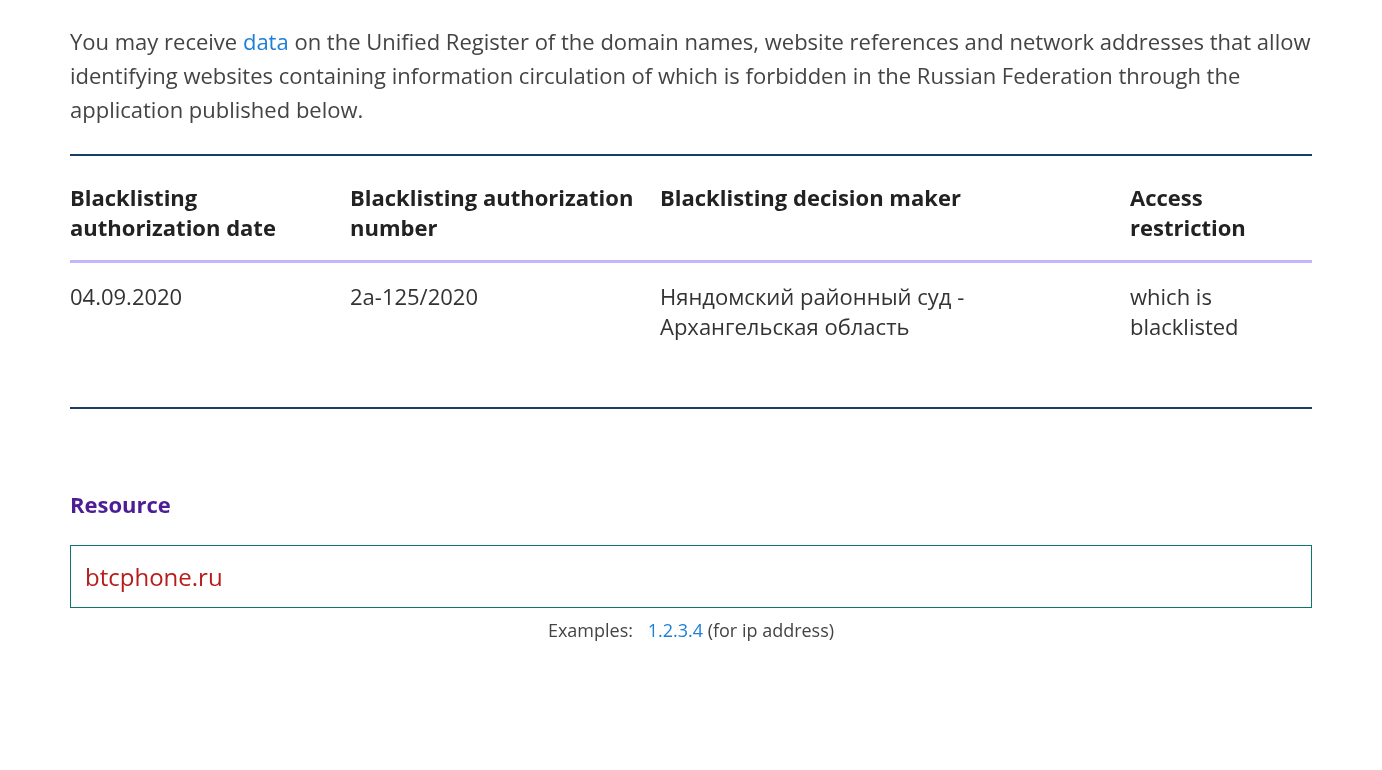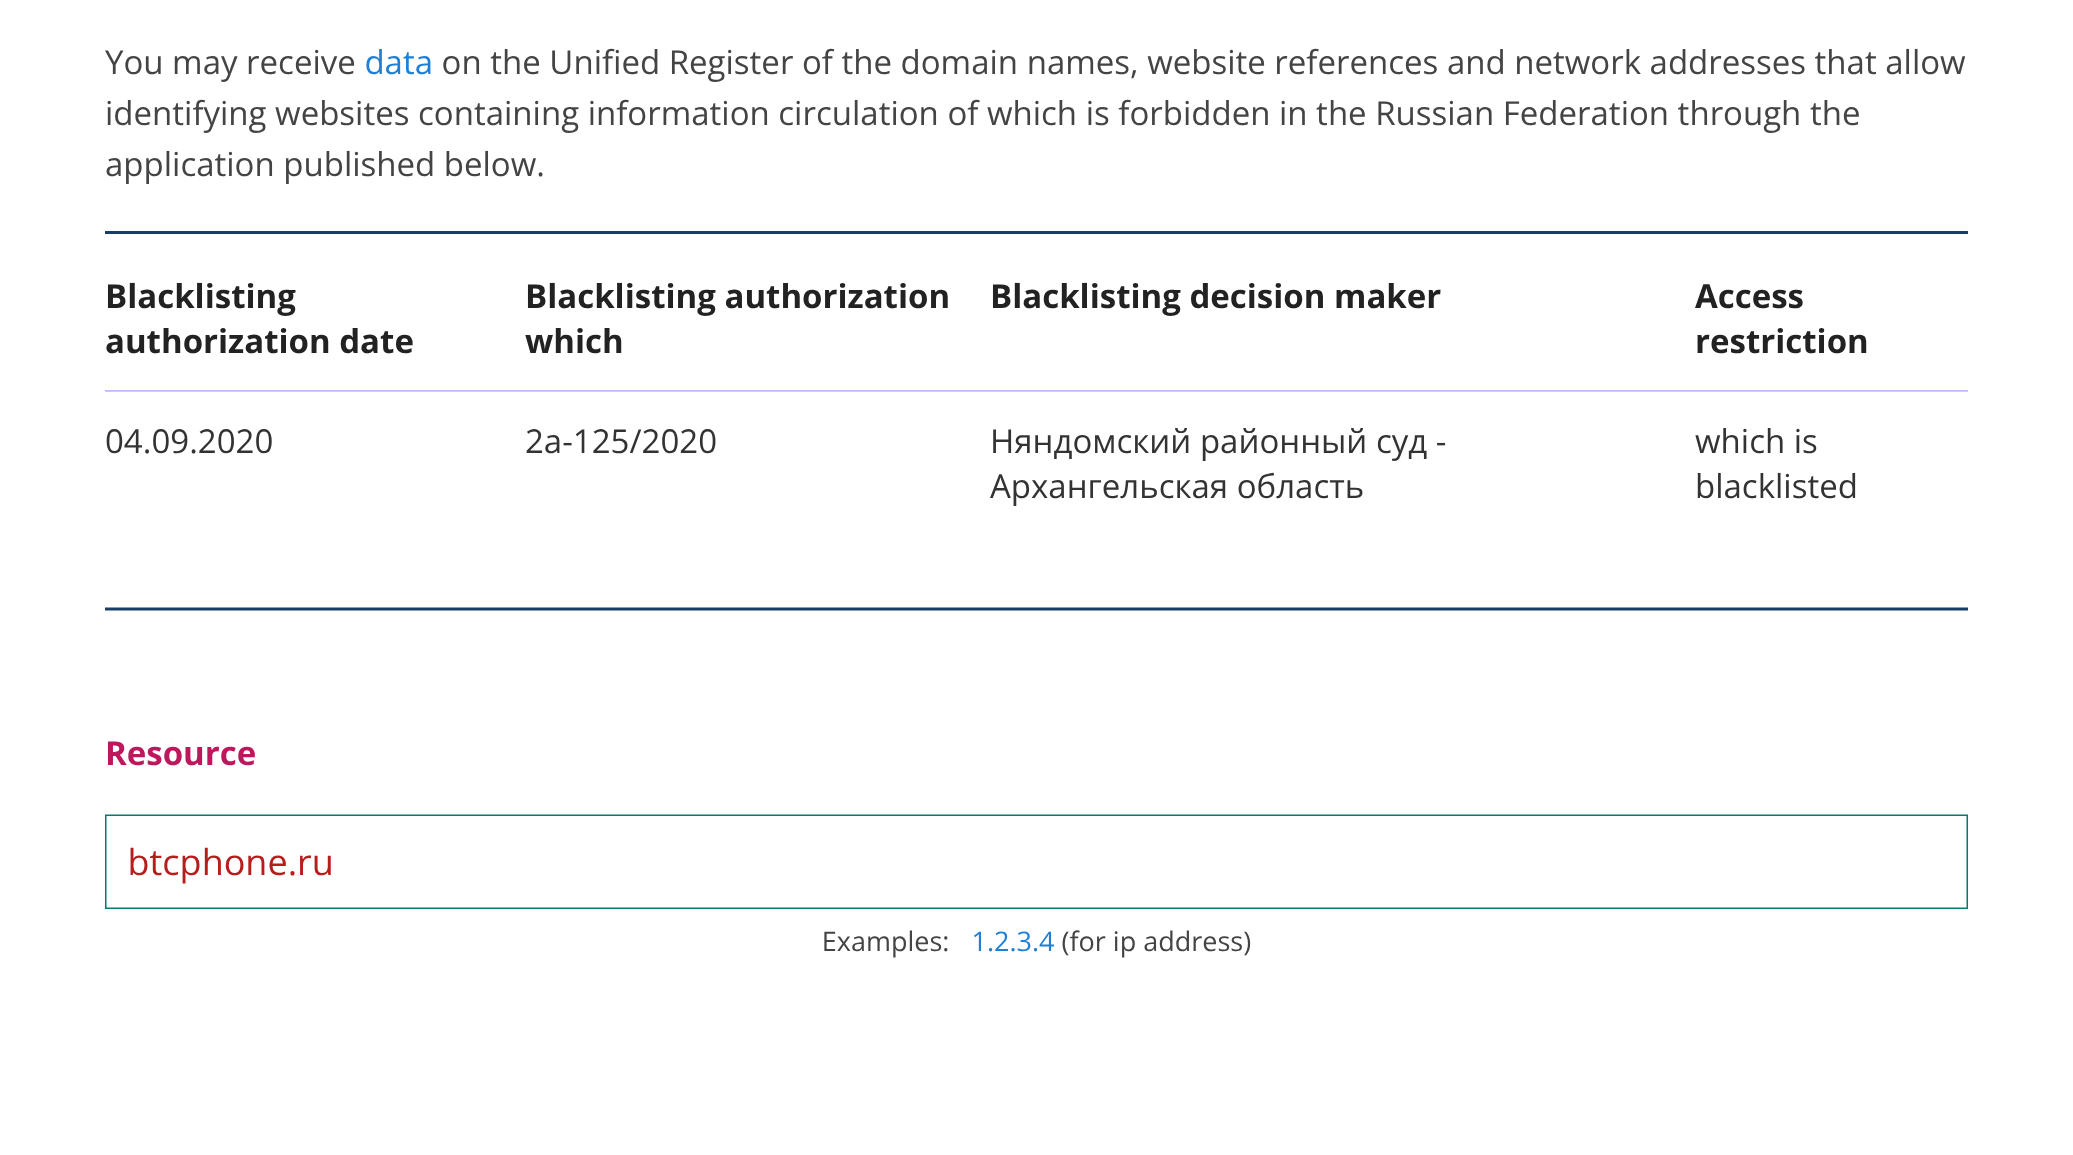--- a/index.html
+++ b/index.html
@@ -47,39 +47,39 @@
       width: 100%;
       border-collapse: collapse;
     }
     .blacklist-table th {
       text-align: left;
       font-size: 22px;
       font-weight: 700;
       color: #222;
       padding: 0 20px 18px 0;
       vertical-align: top;
-      border-bottom: 1px solid #c4b5fd;
+      border-bottom: 3px solid #c4b5fd;
     }
     .blacklist-table td {
       font-size: 22px;
       color: #333;
       padding: 18px 20px 18px 0;
       vertical-align: top;
     }
     .col-date { width: 280px; }
     .col-number { width: 310px; }
     .col-maker { width: 470px; }
     .col-restriction { width: auto; }
     .resource-section {
       margin-top: 80px;
     }
     .resource-label {
       font-size: 22px;
       font-weight: 700;
-      color: #be185d;
+      color: #4c1d95;
       margin-bottom: 26px;
     }
     .resource-input {
       width: 100%;
       font-size: 24px;
       padding: 14px 14px;
       border: 1px solid #0f766e;
       color: #b91c1c;
       font-family: inherit;
     }
@@ -101,21 +101,21 @@
     <span>You may receive </span><a class="link">data</a><span> on the Unified Register of the domain names, website references and network addresses that allow identifying websites containing information circulation of which is forbidden in the Russian Federation through the application published below.</span>
   </p>
 
   <hr class="divider">
 
 
   <table class="blacklist-table">
     <thead>
       <tr>
         <th class="col-date">Blacklisting authorization date</th>
-        <th class="col-number">Blacklisting authorization which</th>
+        <th class="col-number">Blacklisting authorization number</th>
         <th class="col-maker">Blacklisting decision maker</th>
         <th class="col-restriction">Access restriction</th>
       </tr>
     </thead>
     <tbody>
       <tr>
         <td>04.09.2020</td>
         <td>2а-125/2020</td>
         <td>Няндомский районный суд - Архангельская область</td>
         <td>which is blacklisted</td>

